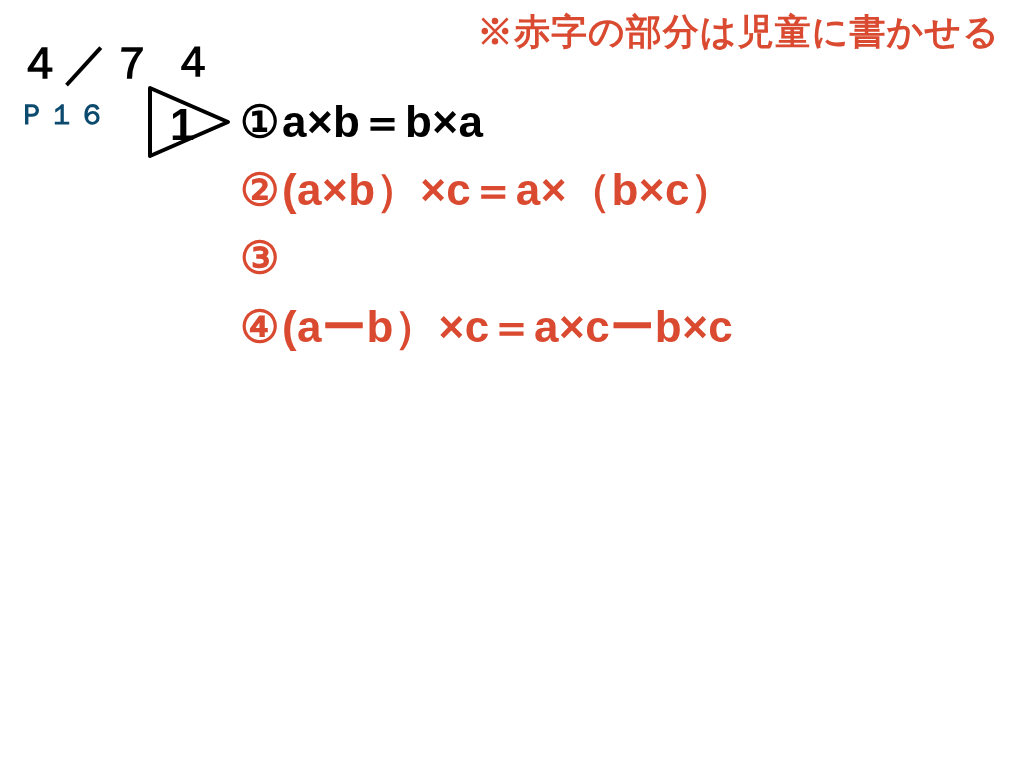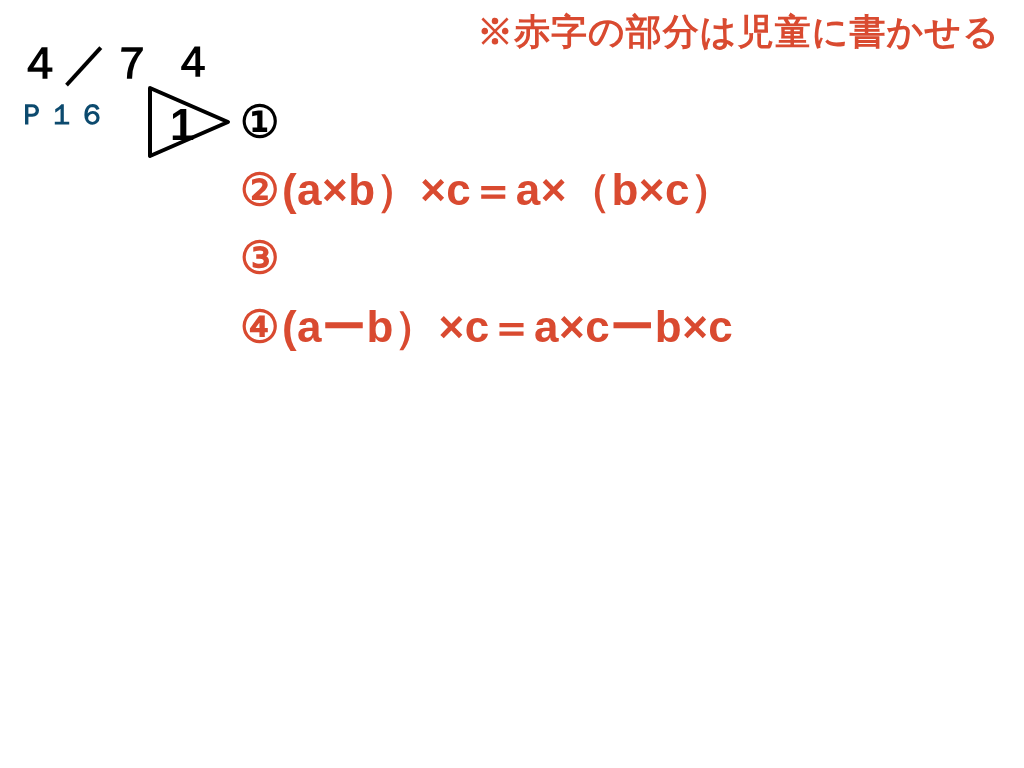--- a/index.html
+++ b/index.html
@@ -105,20 +105,21 @@
   <svg viewBox="0 0 90 80">
     <polygon points="6,6 84,40 6,74" fill="none" stroke="#000" stroke-width="4" stroke-linejoin="round"></polygon>
   </svg>
   <div class="triangle-label">1</div>
 </div>
 
 <div class="formula-list">
 
   <div class="formula-row">
     <span class="circ black">①</span>
+    <span class="black">a×b＝b×a</span>
   </div>
 
   <div class="formula-row">
     <span class="circ red">②</span>
     <span class="red">(a×b）×c＝a×（b×c）</span>
   </div>
 
   <div class="formula-row">
     <span class="circ red">③</span>
   </div>

